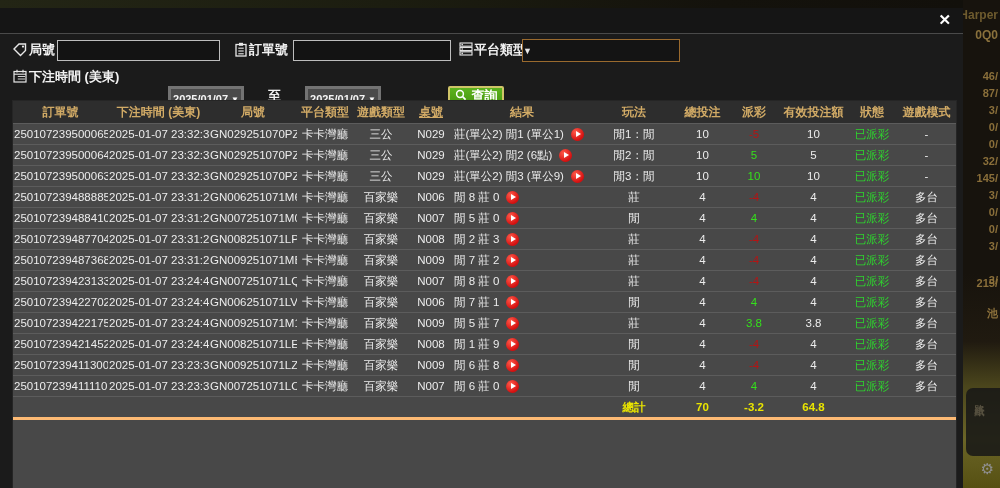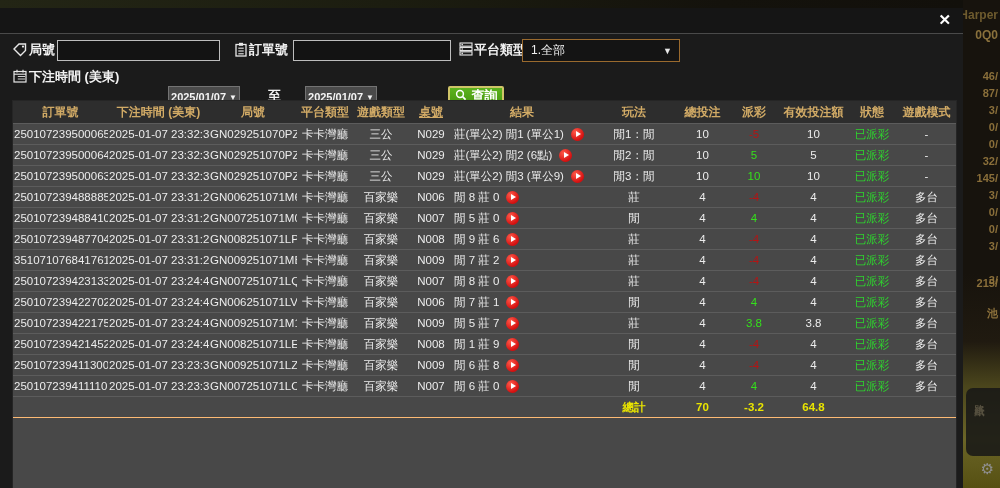--- a/index.html
+++ b/index.html
@@ -41,21 +41,21 @@
     position:absolute;height:19px;background:#131313;border:1px solid #bdbdbd;
     color:#eee;font-size:12px;padding:0 4px;box-sizing:content-box;outline:none;
   }
   .dropdown{
     position:absolute;height:21px;background:#141414;border:1px solid #9a6a2e;
     color:#f0f0f0;font-size:12px;display:flex;align-items:center;cursor:pointer;
   }
   .dropdown .dd-text{padding-left:8px;flex:1;}
   .dropdown .dd-arrow{font-size:9px;color:#e8e8e8;padding-right:7px;}
   .datebox{
-    position:absolute;height:20px;background:#4a4a4a;border:1px solid #737373;
+    position:absolute;height:20px;background:#4a4a4a;border:3px solid #737373;
     color:#f5f5f5;font-size:11px;font-weight:bold;display:flex;align-items:center;
     justify-content:center;gap:3px;cursor:pointer;white-space:nowrap;padding:0 3px;
   }
   .datebox .dd-arrow{font-size:8px;}
   .search-btn{
     position:absolute;left:448px;top:52px;width:56px;height:20px;
     background:linear-gradient(#5cb31e,#47970f);border:2px solid #cfc468;border-radius:2px;
     color:#fff;font-size:13px;font-weight:bold;display:flex;align-items:center;
     justify-content:center;gap:3px;cursor:pointer;padding:0;
   }
@@ -67,21 +67,21 @@
   table{border-collapse:collapse;table-layout:fixed;width:943px;}
   thead th{
     height:22px;background:#2d2d2d;color:#d2ab66;font-size:12px;font-weight:bold;
     text-align:center;border-bottom:1px solid #5c5c5c;padding:0;white-space:nowrap;overflow:hidden;
   }
   tbody td{
     height:20px;color:#ececec;font-size:11.5px;text-align:center;padding:0 1px;
     white-space:nowrap;overflow:hidden;
   }
   tbody tr{border-bottom:1px solid #5c5c5c;}
-  tbody tr.total-row{border-bottom:1px solid #fdba74;}
+  tbody tr.total-row{border-bottom:3px solid #fdba74;}
   td.neg{color:#b41414;}
   td.pos{color:#35e01c;}
   td.status{color:#2ed42e;}
   tr.sum td{color:#e9e400;font-weight:bold;}
   .result-cell{display:flex;align-items:center;justify-content:flex-start;gap:7px;}
   .play{
     width:13px;height:13px;border-radius:50%;flex:0 0 13px;position:relative;
     background:radial-gradient(circle at 35% 30%,#ff5a4a,#d40f0f 70%);cursor:pointer;
   }
   .play::after{
@@ -150,21 +150,20 @@
           <rect x="1" y="1" width="12" height="3.2" fill="none" stroke="#e8e8e8" stroke-width="1.1"></rect>
           <rect x="1" y="5.4" width="12" height="3.2" fill="none" stroke="#e8e8e8" stroke-width="1.1"></rect>
           <rect x="1" y="9.8" width="12" height="3.2" fill="none" stroke="#e8e8e8" stroke-width="1.1"></rect>
           <circle cx="3.2" cy="2.6" r="0.8" fill="#e8e8e8"></circle>
           <circle cx="3.2" cy="7" r="0.8" fill="#e8e8e8"></circle>
           <circle cx="3.2" cy="11.4" r="0.8" fill="#e8e8e8"></circle>
         </svg>
     </span>
     <span class="lbl" style="left:474px;top:7px">平台類型</span>
     <div class="dropdown" style="left:522px;top:5px;width:156px">
-      <span class="dd-text">1.全部</span>
       <span class="dd-arrow">▼</span>
     </div>
 
     <span class="icn" style="left:13px;top:35px">
       <svg width="14" height="14" viewBox="0 0 14 14">
           <rect x="1" y="2.5" width="12" height="10.5" fill="none" stroke="#e8e8e8" stroke-width="1.2"></rect>
           <line x1="4" y1="0.8" x2="4" y2="3.5" stroke="#e8e8e8" stroke-width="1.2"></line>
           <line x1="10" y1="0.8" x2="10" y2="3.5" stroke="#e8e8e8" stroke-width="1.2"></line>
           <line x1="1" y1="5.2" x2="13" y2="5.2" stroke="#e8e8e8" stroke-width="1.1"></line>
           <line x1="4.8" y1="7.5" x2="12" y2="7.5" stroke="#e8e8e8" stroke-width="0.9"></line>
@@ -314,33 +313,33 @@
           </tr>
           <tr>
             <td>250107239487704</td>
             <td>2025-01-07 23:31:22</td>
             <td>GN008251071LP</td>
             <td>卡卡灣廳</td>
             <td>百家樂</td>
             <td>N008</td>
             <td>
               <div class="result-cell">
-                <span>閒 9 莊 6</span>
+                <span>閒 2 莊 3</span>
                 <span class="play"></span>
               </div>
             </td>
             <td>莊</td>
             <td>4</td>
             <td class="neg">-4</td>
             <td>4</td>
             <td class="status">已派彩</td>
             <td>多台</td>
           </tr>
           <tr>
-            <td>351071076841761</td>
+            <td>250107239487368</td>
             <td>2025-01-07 23:31:20</td>
             <td>GN009251071MB</td>
             <td>卡卡灣廳</td>
             <td>百家樂</td>
             <td>N009</td>
             <td>
               <div class="result-cell">
                 <span>閒 7 莊 2</span>
                 <span class="play"></span>
               </div>

